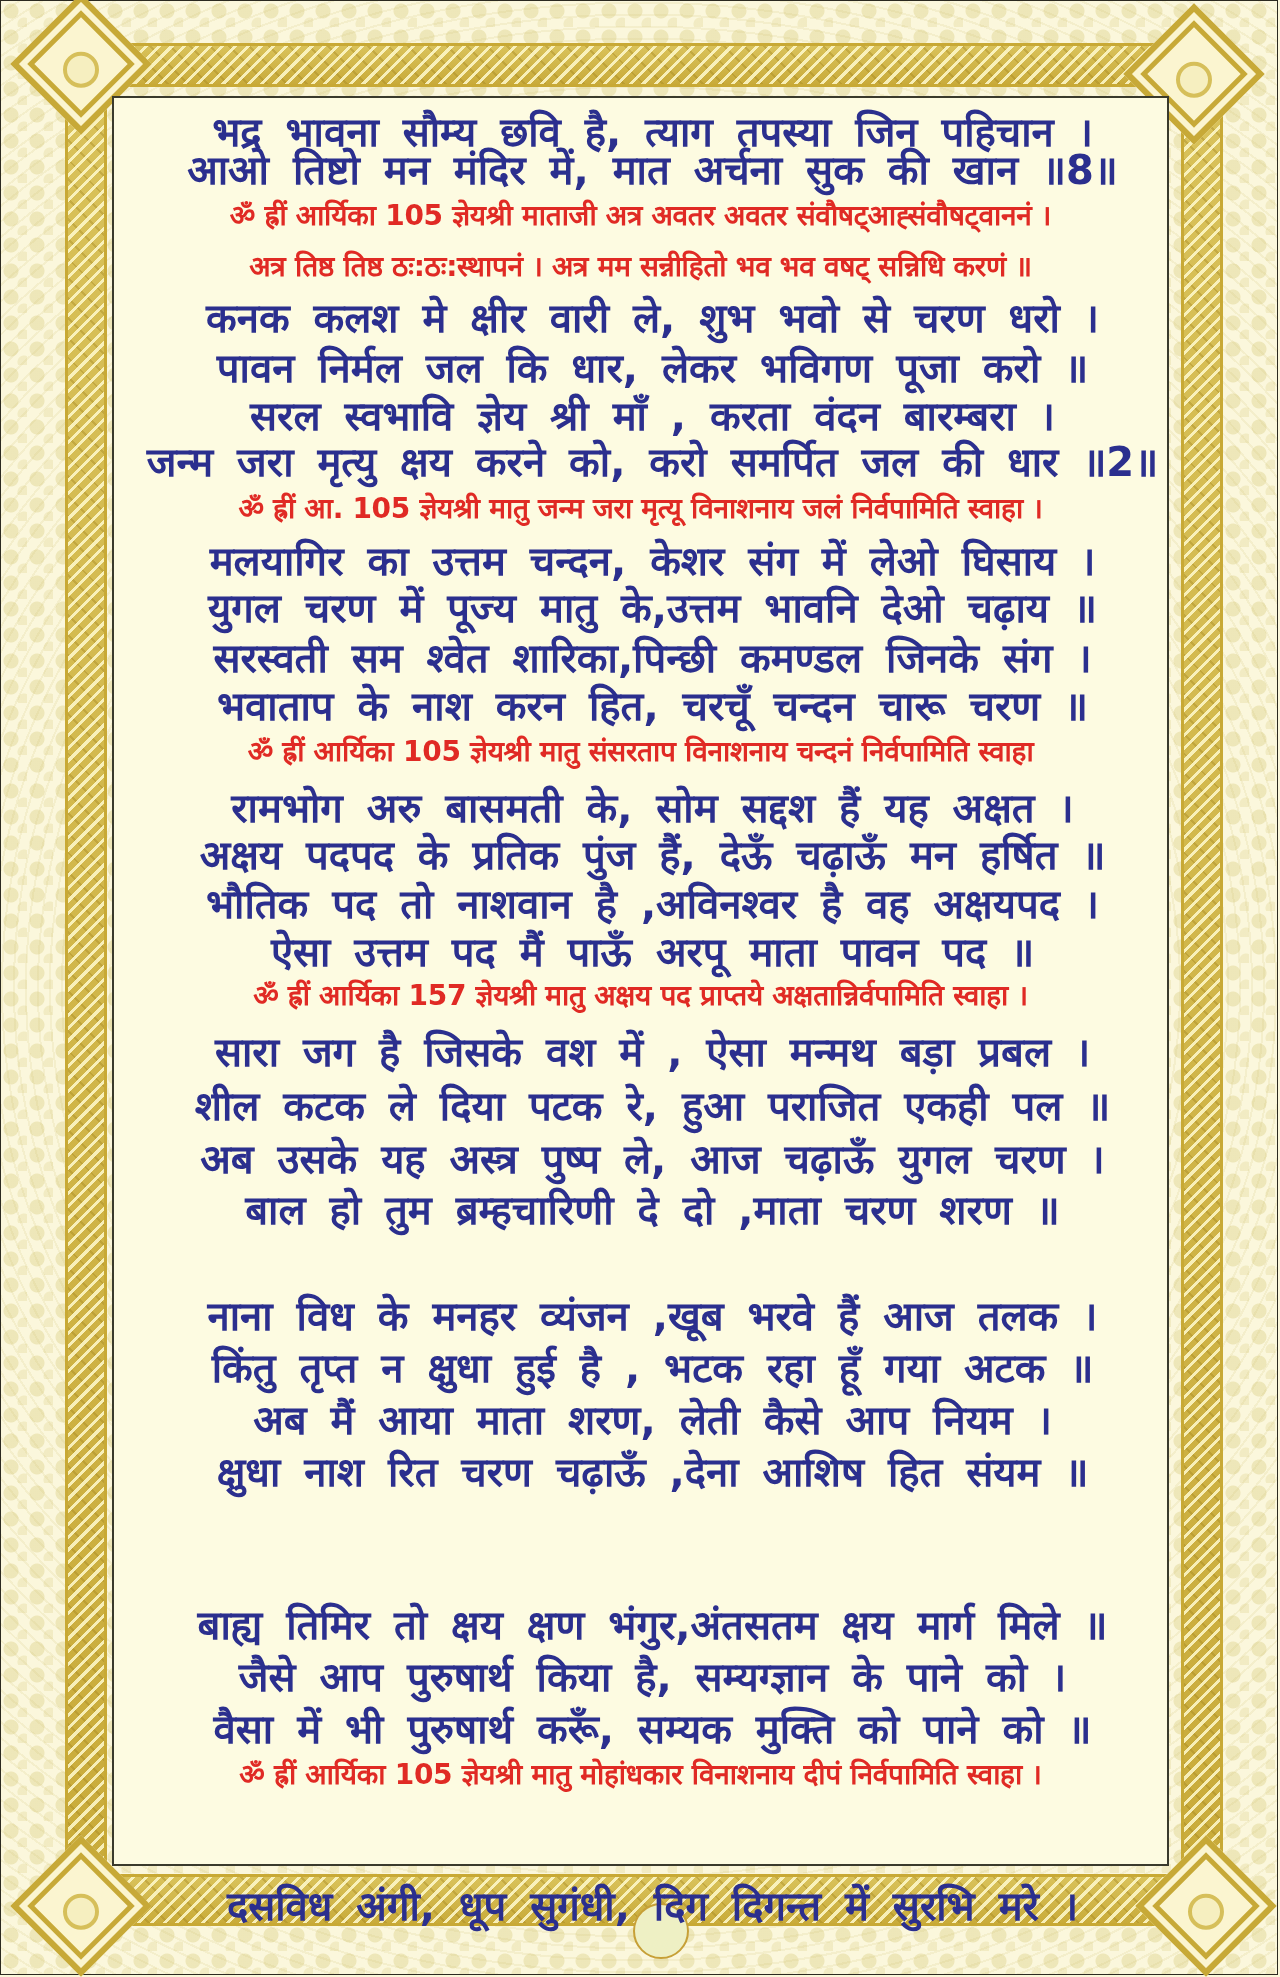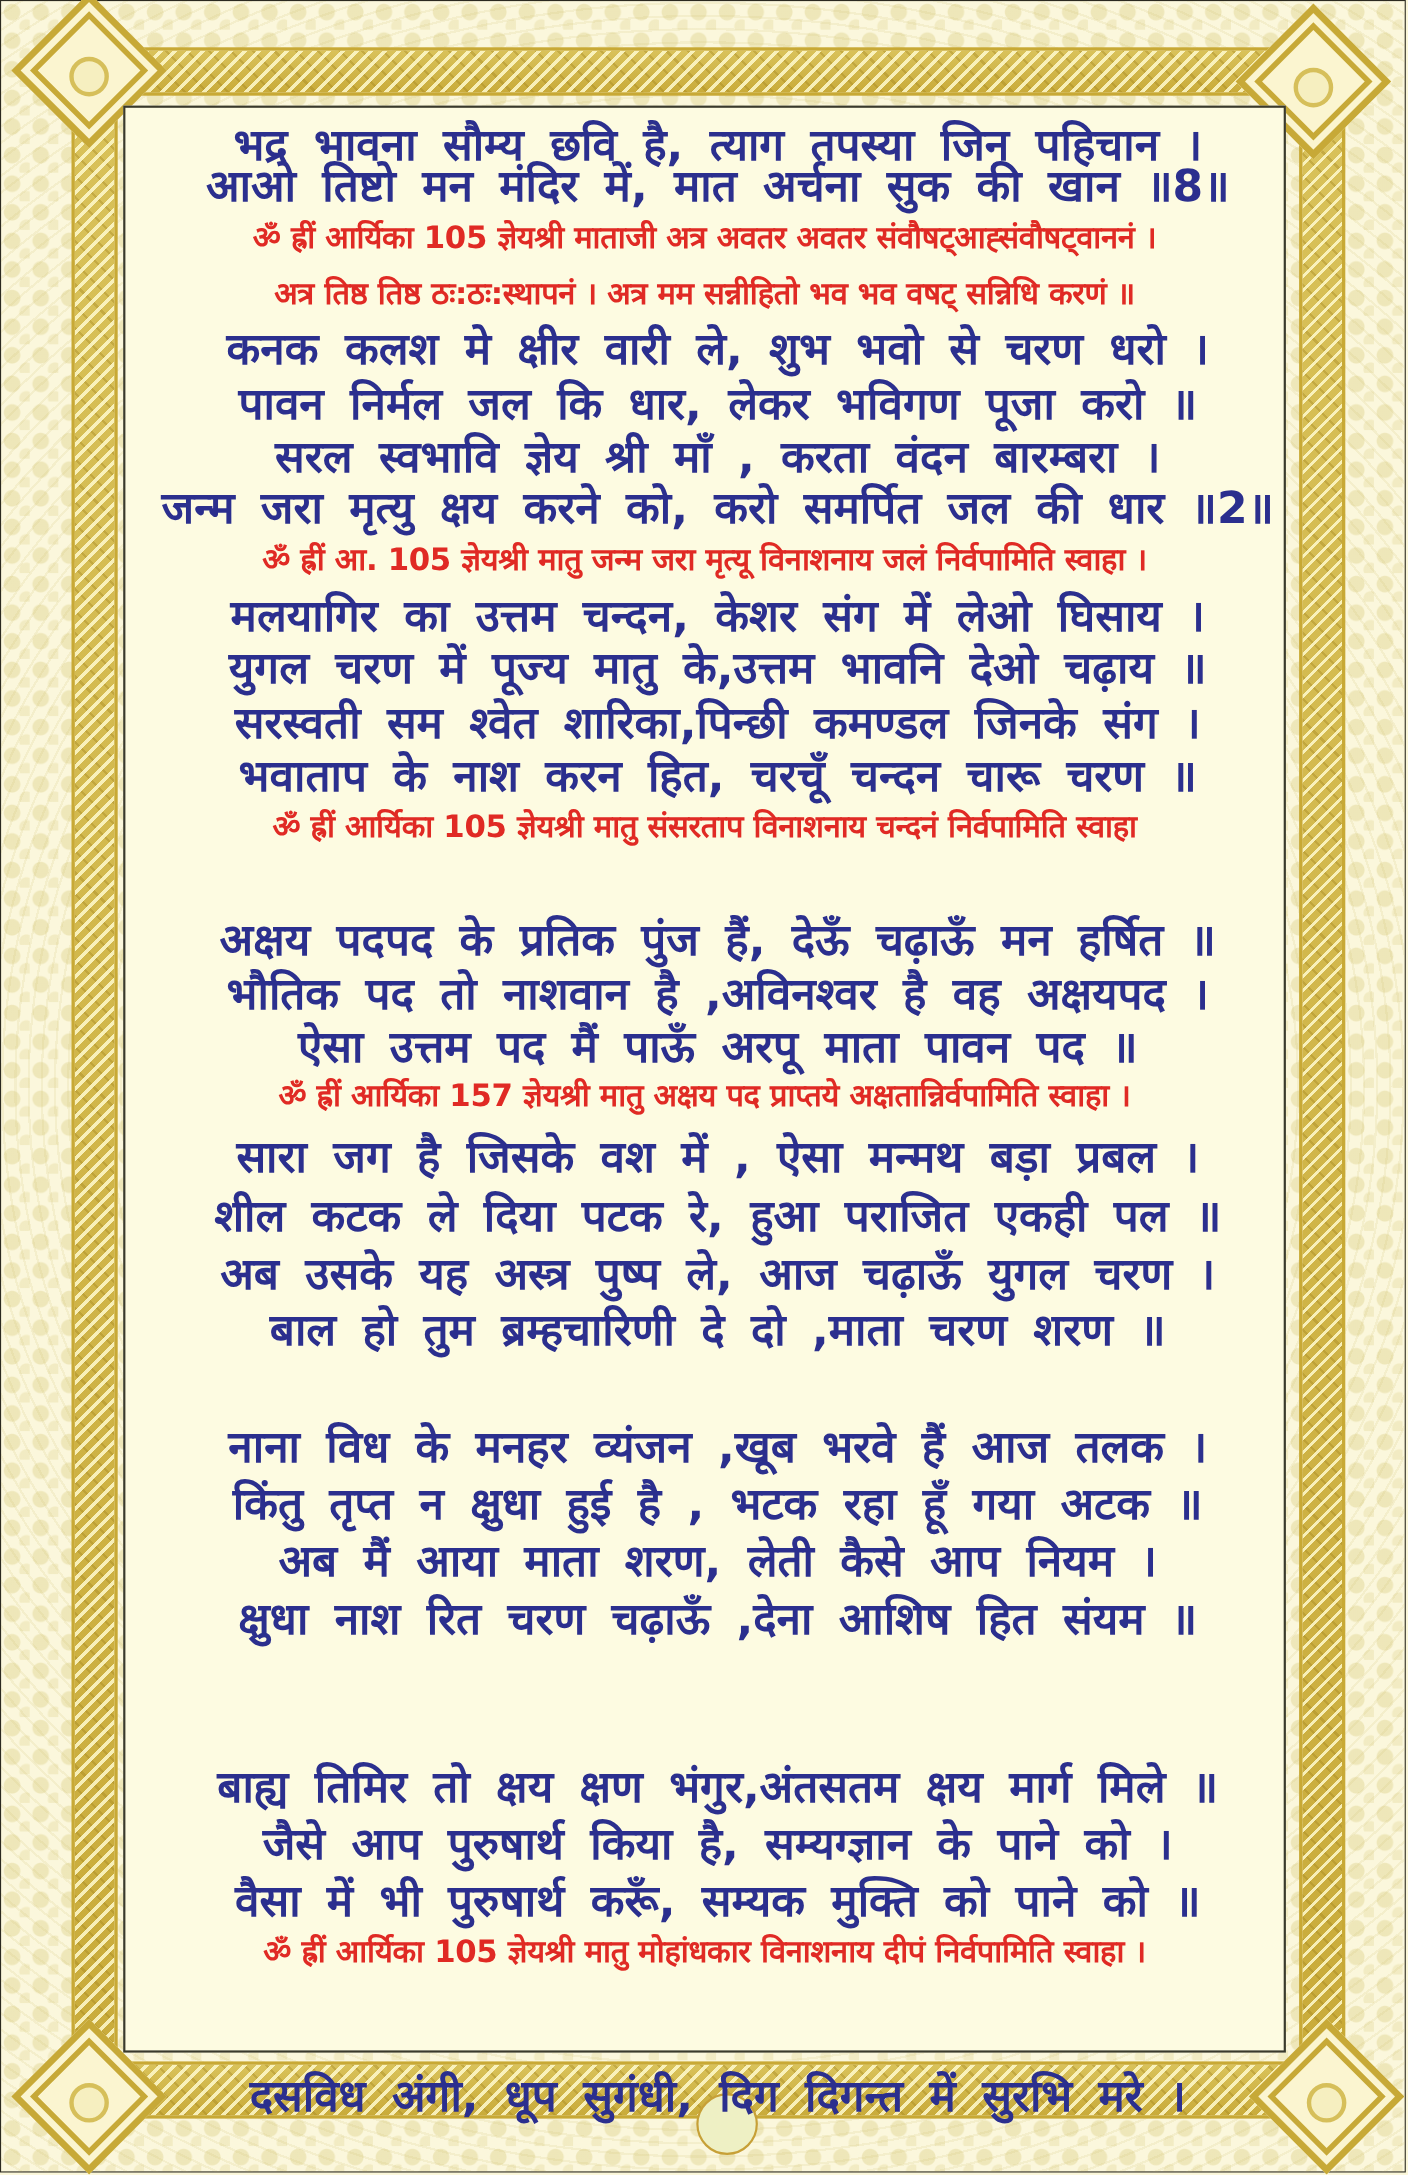--- a/index.html
+++ b/index.html
@@ -60,20 +60,21 @@
     <div class="line verse" style="top:200px">कनक कलश मे क्षीर वारी ले, शुभ भवो से चरण धरो ।</div>
     <div class="line verse" style="top:250px">पावन निर्मल जल कि धार, लेकर भविगण पूजा करो ॥</div>
     <div class="line verse" style="top:298px">सरल स्वभावि ज्ञेय श्री माँ , करता  वंदन  बारम्बरा ।</div>
     <div class="line verse" style="top:344px">जन्म जरा मृत्यु क्षय करने को, करो समर्पित जल की धार ॥2॥</div>
     <div class="line mantra" style="top:397px">ॐ ह्रीं आ. 105 ज्ञेयश्री मातु जन्म जरा मृत्यू विनाशनाय जलं निर्वपामिति स्वाहा ।</div>
     <div class="line verse" style="top:443px">मलयागिर का उत्तम चन्दन, केशर संग में लेओ घिसाय ।</div>
     <div class="line verse" style="top:490px">युगल चरण में पूज्य मातु के,उत्तम भावनि देओ चढ़ाय ॥</div>
     <div class="line verse" style="top:540px">सरस्वती सम श्वेत शारिका,पिन्छी कमण्डल जिनके संग ।</div>
     <div class="line verse" style="top:588px">भवाताप के नाश करन हित, चरचूँ चन्दन चारू चरण ॥</div>
     <div class="line mantra" style="top:640px">ॐ ह्रीं आर्यिका 105 ज्ञेयश्री मातु संसरताप विनाशनाय चन्दनं निर्वपामिति स्वाहा</div>
+    <div class="line verse" style="top:690px">रामभोग अरु बासमती के, सोम सद्दश हैं यह अक्षत ।</div>
     <div class="line verse" style="top:737px">अक्षय पदपद के प्रतिक पुंज हैं, देऊँ चढ़ाऊँ मन हर्षित ॥</div>
     <div class="line verse" style="top:786px">भौतिक पद तो नाशवान है ,अविनश्वर है वह अक्षयपद ।</div>
     <div class="line verse" style="top:834px">ऐसा उत्तम पद  मैं  पाऊँ अरपू  माता  पावन  पद ॥</div>
     <div class="line mantra" style="top:884px">ॐ ह्रीं आर्यिका 157 ज्ञेयश्री मातु अक्षय पद प्राप्तये अक्षतान्निर्वपामिति स्वाहा ।</div>
     <div class="line verse" style="top:934px">सारा जग है जिसके वश में , ऐसा मन्मथ बड़ा प्रबल ।</div>
     <div class="line verse" style="top:988px">शील कटक ले दिया पटक रे, हुआ पराजित एकही पल ॥</div>
     <div class="line verse" style="top:1041px">अब उसके यह अस्त्र पुष्प ले, आज चढ़ाऊँ युगल चरण ।</div>
     <div class="line verse" style="top:1092px">बाल हो तुम ब्रम्हचारिणी दे दो ,माता  चरण  शरण ॥</div>
     <div class="line verse" style="top:1198px">नाना विध के मनहर व्यंजन ,खूब भरवे हैं आज तलक ।</div>
     <div class="line verse" style="top:1250px">किंतु तृप्त न क्षुधा हुई है , भटक रहा हूँ गया अटक ॥</div>

